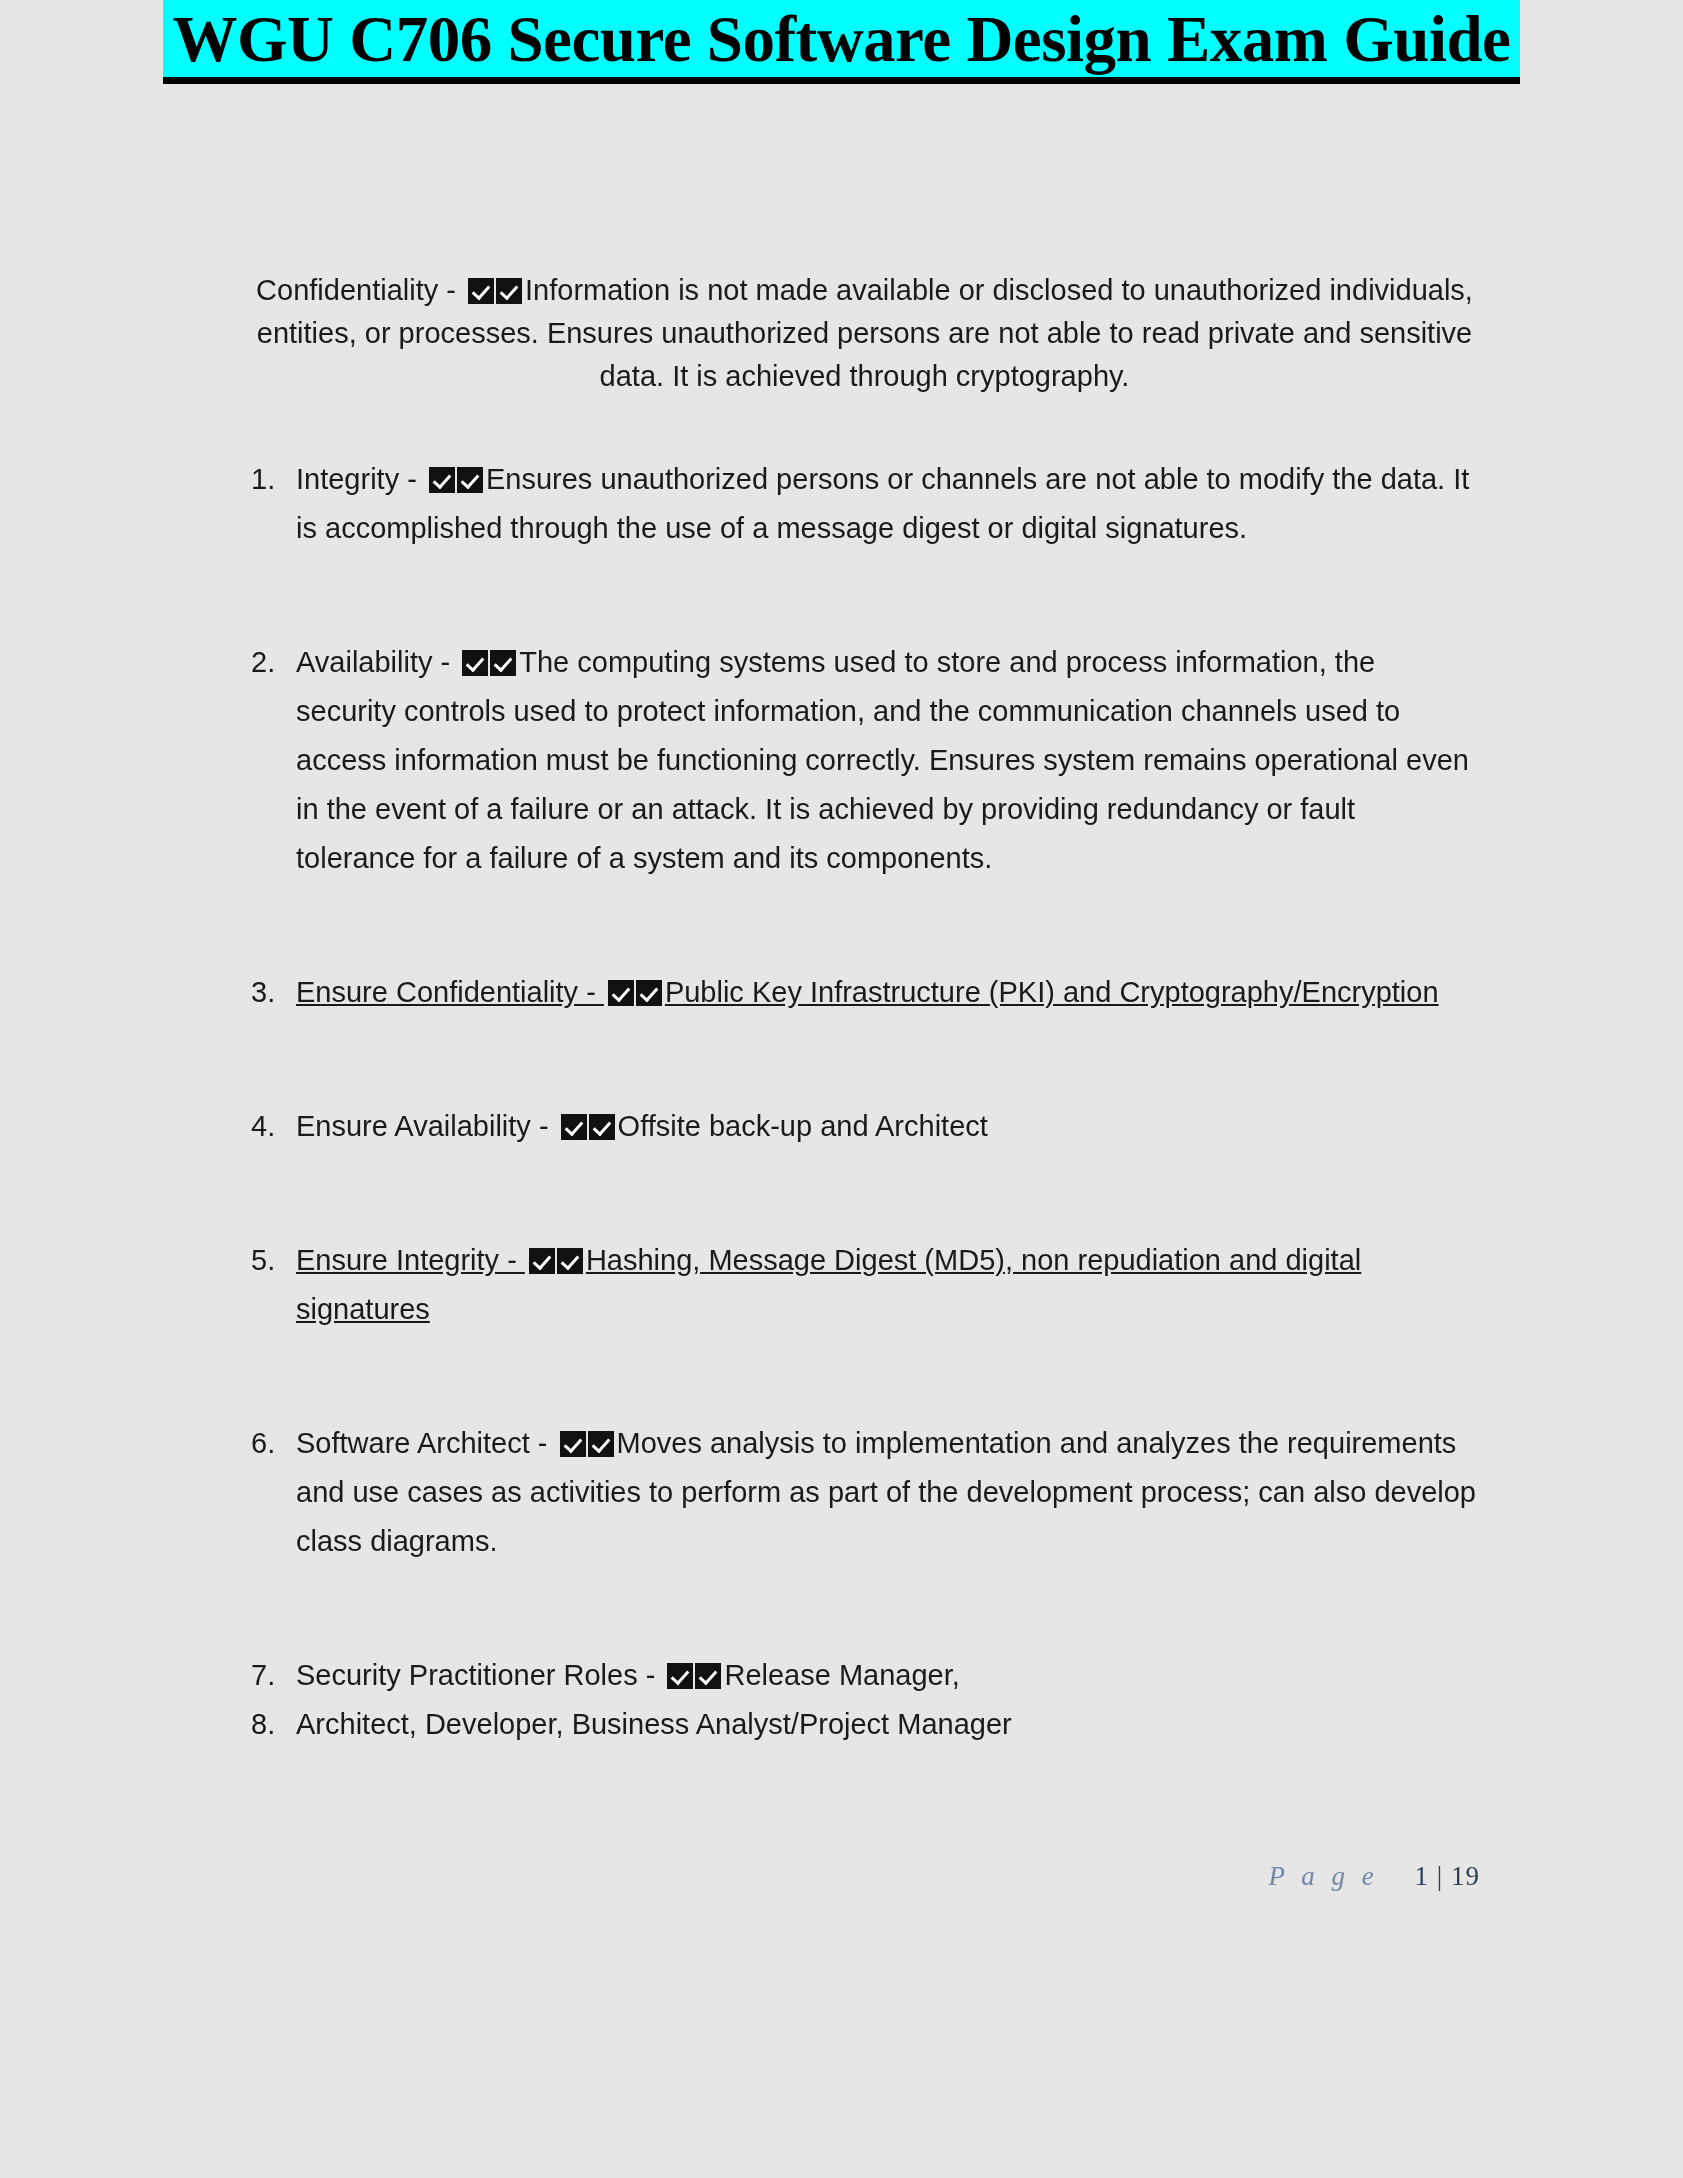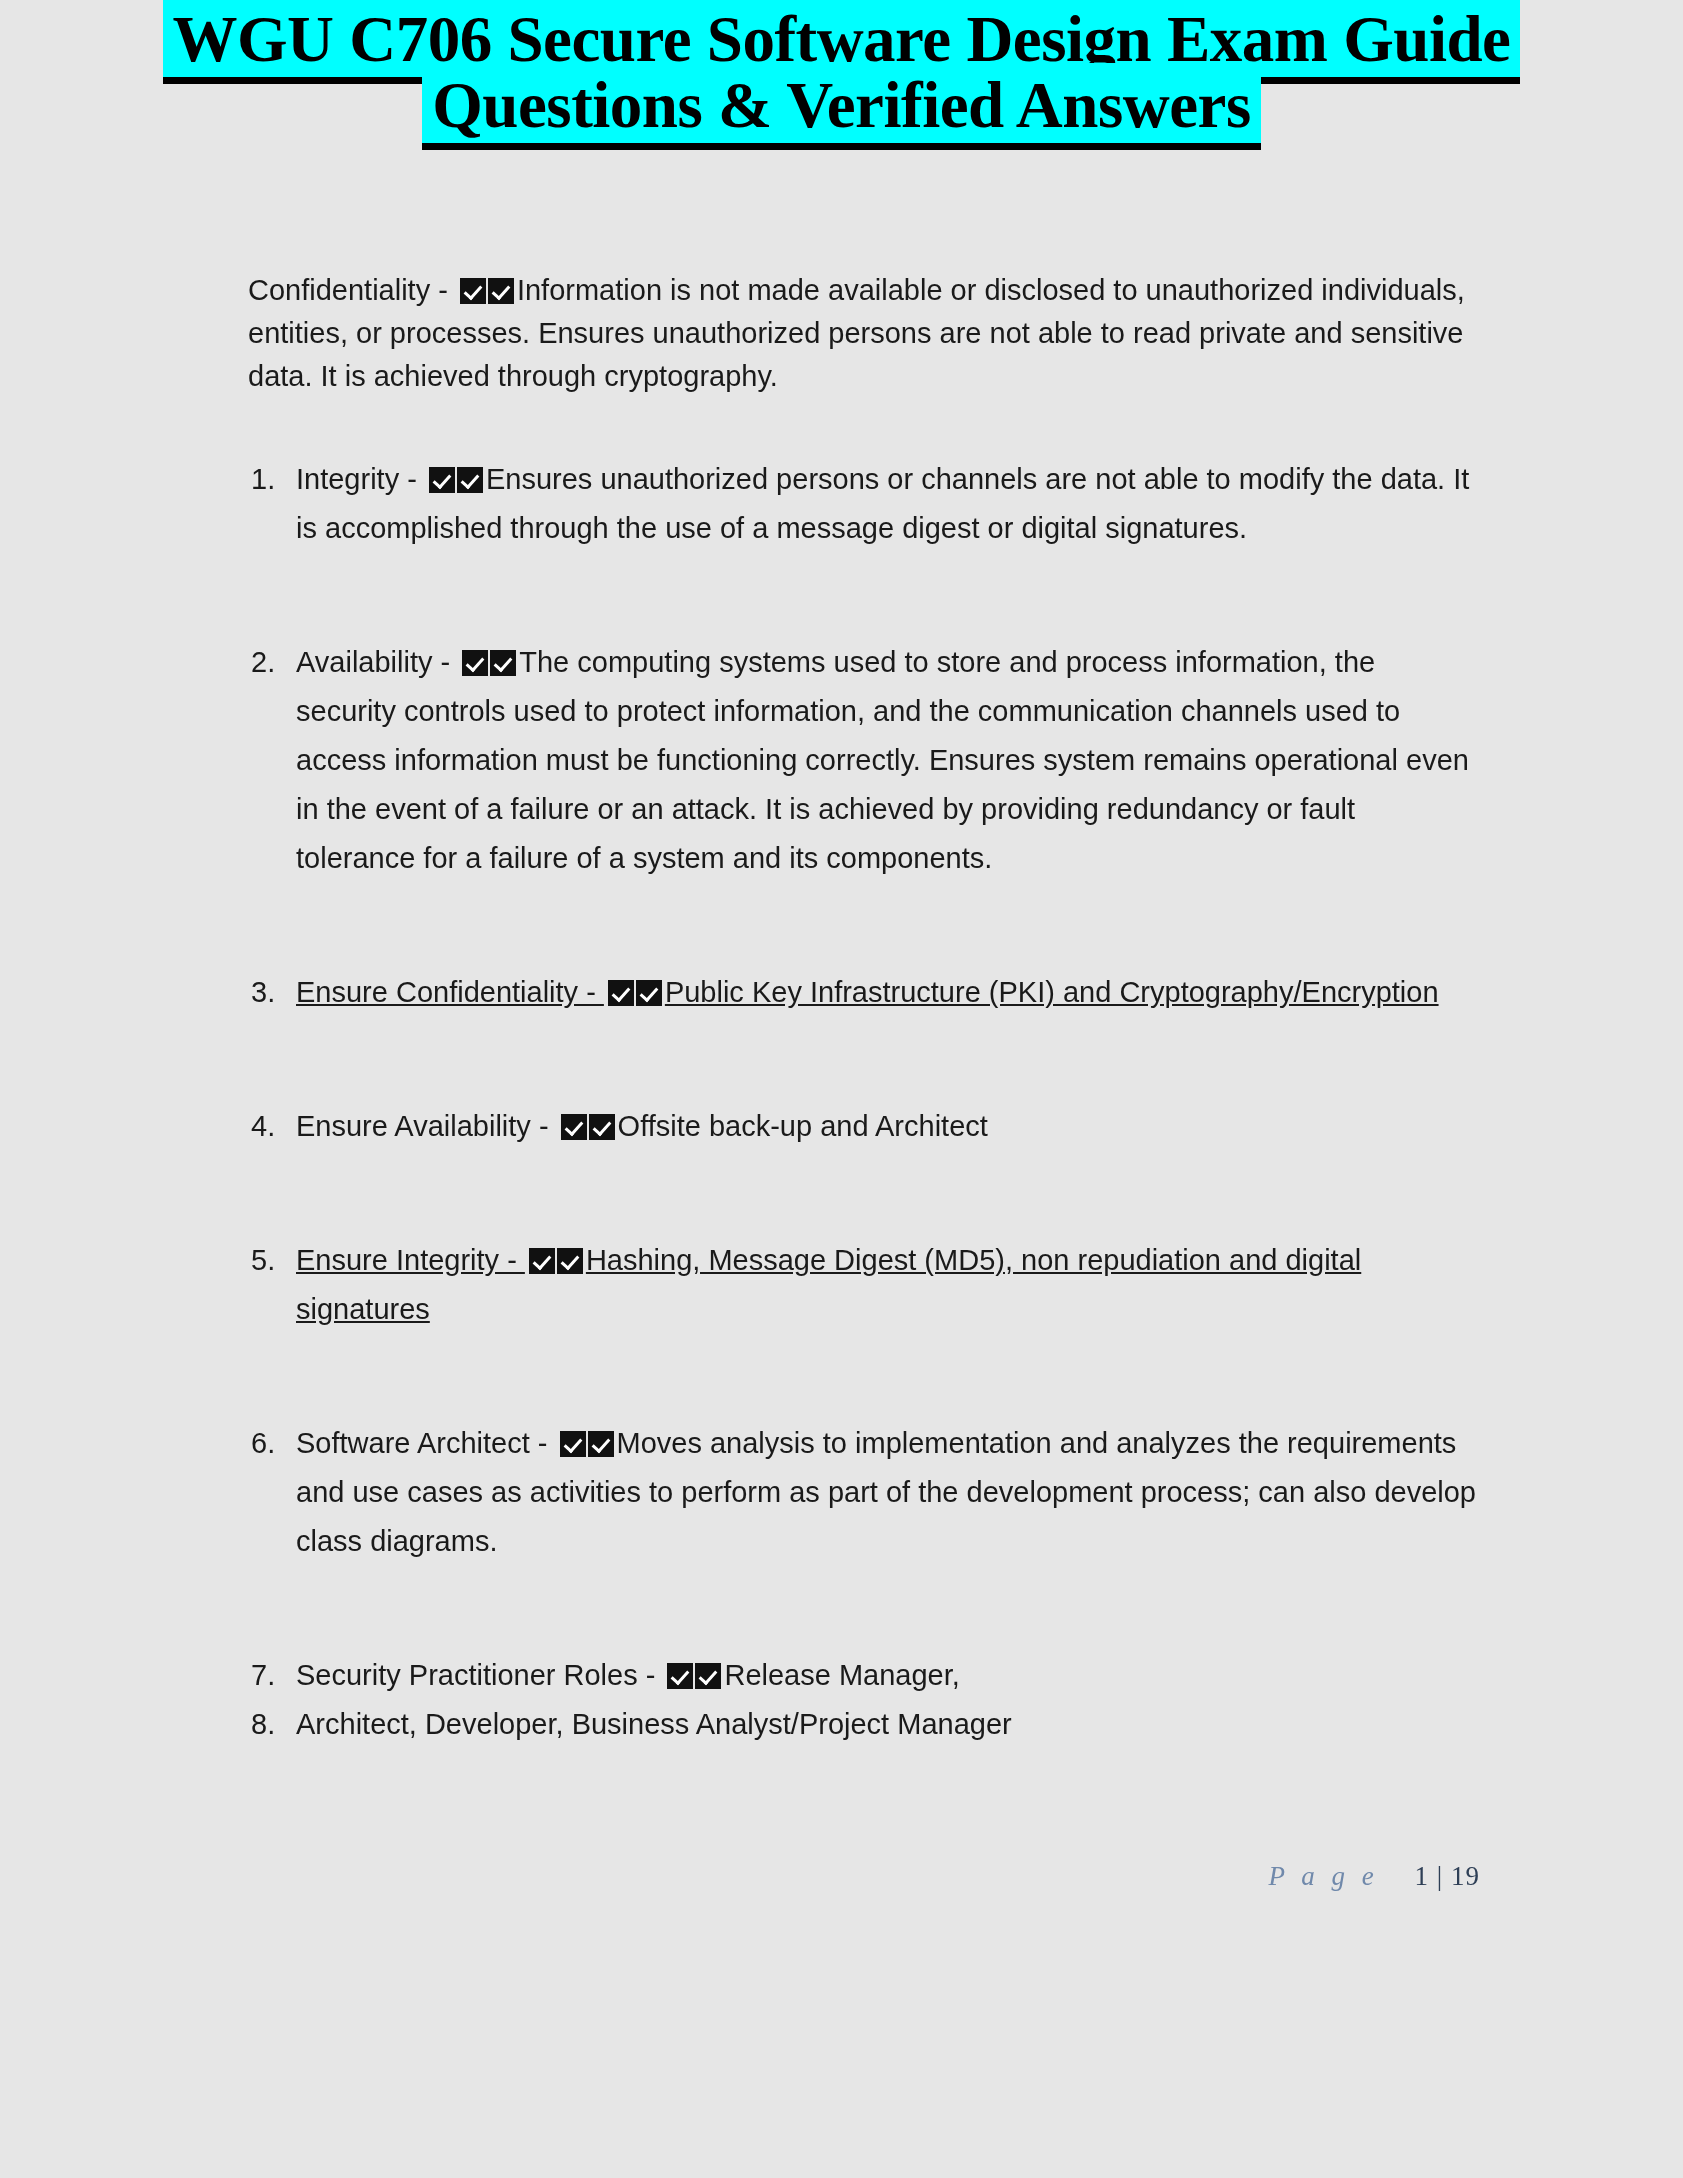--- a/index.html
+++ b/index.html
@@ -51,21 +51,21 @@
     left: 248px;
     top: 269px;
     width: 1233px;
   }
 
   .para {
     font-size: 29px;
     line-height: 43px;
     color: #1a1a1a;
     margin: 0 0 57px 0;
-    text-align: left;
+    text-align: center;
   }
 
   ol.numbered {
     list-style: none;
     margin: 0;
     padding: 0;
     counter-reset: item;
   }
   ol.numbered > li {
     position: relative;
@@ -145,21 +145,20 @@
     margin-left: 24px;
   }
 </style>
 </head>
 <body>
 
 <div class="page">
 
   <div class="title-block">
     <span class="title-line"><span class="hl">WGU C706 Secure Software Design Exam Guide</span></span>
-    <span class="title-line"><span class="hl">Questions &amp; Verified Answers</span></span>
   </div>
 
   <div class="body-area">
 
     <p class="para"><span>Confidentiality - </span><span class="ckpair"><span class="ck"></span><span class="ck"></span></span><span>Information is not made available or disclosed to unauthorized individuals, entities, or processes. Ensures unauthorized persons are not able to read private and sensitive data. It is achieved through cryptography.</span></p>
 
     <ol class="numbered">
 
       <li><span>Integrity - </span><span class="ckpair"><span class="ck"></span><span class="ck"></span></span><span>Ensures unauthorized persons or channels are not able to modify the data. It is accomplished through the use of a message digest or digital signatures.</span></li>
 

